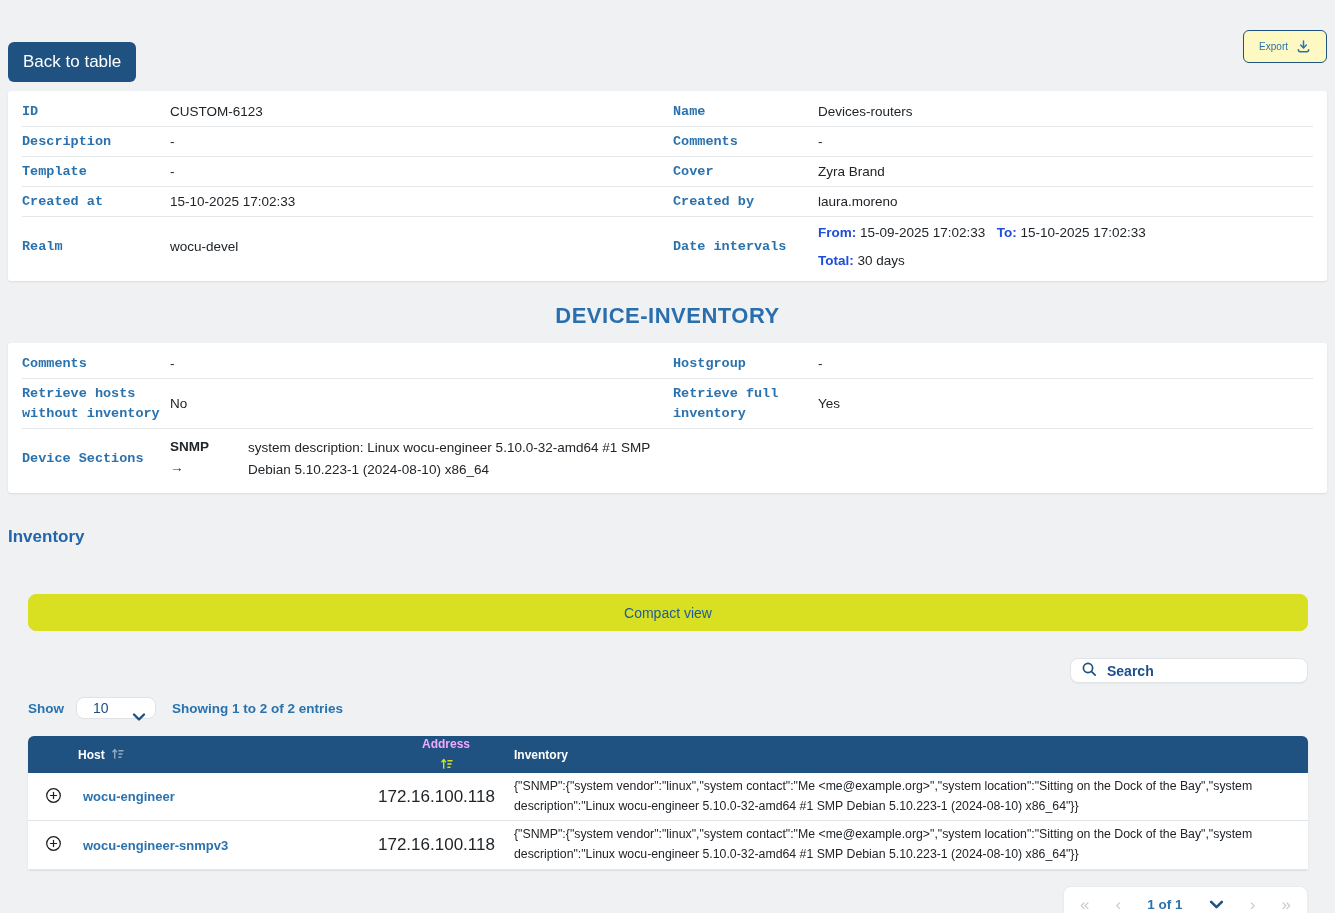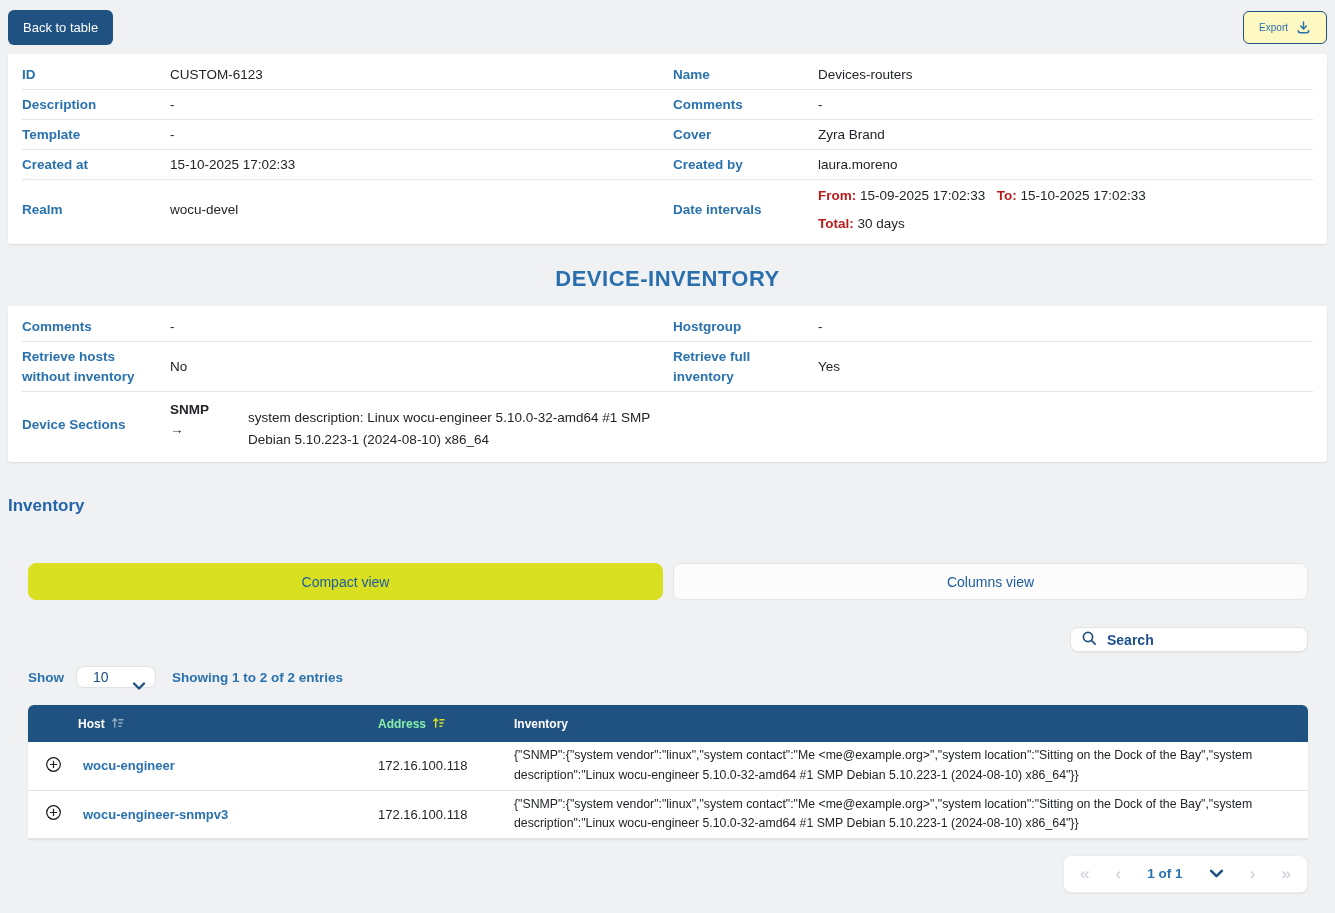--- a/index.html
+++ b/index.html
@@ -8,21 +8,21 @@
     font-family: "Liberation Sans", "DejaVu Sans", sans-serif;
     background:#eff1f3;
     color:#212529;
     overflow:hidden;
     font-size:13.5px;
   }
   
   .topbar { display:flex; justify-content:space-between; align-items:center; padding:10px 8px 9px 8px; }
   .btn-back {
     background:#1f5181; color:#fff; border:none; border-radius:6px;
-    padding:10px 15px; font-size:13px; font-family:inherit; cursor:pointer;
+    padding:10px 15px; font-size:17px; font-family:inherit; cursor:pointer;margin-top:32px;
   }
   .btn-export {
     background:#fef9c3; color:#2a72ae; border:1px solid #1f5181; border-radius:6px;
     padding:8px 15px; font-size:10px; font-family:inherit; cursor:pointer;
     display:flex; align-items:center; gap:8px;
   }
   .btn-export svg { display:block; }
   
   .card {
     background:#fff; margin:0 8px; border-radius:3px;
@@ -30,32 +30,32 @@
     padding:6px 14px 4px 14px;
   }
   .def-row {
     display:grid;
     grid-template-columns:148px 503px 145px 1fr;
     align-items:center;
     border-bottom:1px solid #e4e7ea;
     min-height:30px;
   }
   .def-row.last { border-bottom:none; }
-  .def-row .lab { color:#2a72ae; font-weight:bold; font-size:13.5px; line-height:1.45; padding-right:10px; }
+  .def-row .lab { color:#2a72ae; font-weight:bold; font-size:13.5px; line-height:1.45; padding-right:10px;font-family:Liberation Mono, monospace; }
   .def-row .val { color:#212529; font-size:13.5px; line-height:1.45; }
   .row-h30 { min-height:30px; }
   .row-h50 { min-height:50px; }
   .row-h60 { min-height:60px; }
   .dates .line { padding:2px 0; }
-  .dates b { color:#b91c1c; }
+  .dates b { color:#1d4ed8; }
   .dates .line + .line { margin-top:4px; }
   .devsec-val { display:flex; align-items:flex-start; gap:8px; padding:8px 0; }
   .snmp-key { font-weight:bold; color:#212529; width:70px; flex:0 0 70px; line-height:1.5; }
   .snmp-arrow { display:block; font-weight:bold; }
-  .snmp-text { max-width:420px; line-height:1.6;margin-top:7px; }
+  .snmp-text { max-width:420px; line-height:1.6; }
   
   .section-title {
     text-align:center; color:#2a6fad; font-size:22px; font-weight:bold;
     letter-spacing:0.5px; margin:22px 0 14px 0;
   }
   
   .inv-title { color:#2464a8; font-size:17px; font-weight:bold; margin:34px 0 0 8px; }
   .view-btns { display:flex; gap:10px; margin:47px 27px 0 28px; }
   .view-btn {
     flex:1; height:37px; border-radius:8px; font-family:inherit;
@@ -90,25 +90,25 @@
   .inv-table { margin:17px 27px 0 28px; box-shadow:0 1px 2px rgba(0,0,0,0.08); border-radius:6px 6px 3px 3px; }
   .t-row {
     display:grid; grid-template-columns:50px 300px 136px 1fr;
     align-items:center;
   }
   .t-head {
     background:#1f5181; color:#fff; height:37px;
     border-radius:6px 6px 0 0; font-weight:bold; font-size:12px;
   }
   .th { display:flex; align-items:center; gap:6px; }
-  .th.sorted { color:#86efac; }
+  .th.sorted { color:#f0abfc;flex-direction:column; }
   .t-body-row { background:#fff; border-bottom:1px solid #e2e5e8; min-height:40px; }
   .expand-cell { display:flex; justify-content:center; align-items:center; cursor:pointer; }
   .host-cell { color:#2a72ae; font-weight:bold; font-size:13px; padding-left:5px; cursor:pointer; }
-  .addr-cell { font-size:13px; color:#212529; }
+  .addr-cell { font-size:17px; color:#212529; }
   .json-cell { font-size:12.3px; color:#212529; line-height:1.6; padding:4px 12px 4px 0; word-break:break-word; }
   
   .pag-wrap { display:flex; justify-content:flex-end; margin:16px 27px 0 0; }
   .pagination {
     width:245px; height:38px; background:#fff; border:1px solid #eaecee; border-radius:8px;
     box-shadow:0 1px 2px rgba(0,0,0,0.06);
     display:flex; align-items:center; justify-content:space-between; padding:0 16px;
   }
   .pg-btn { font-size:17px; color:#c6ccd3; cursor:default; user-select:none; line-height:1; }
   .pg-label { color:#2a72ae; font-weight:bold; font-size:13.5px; }
@@ -199,21 +199,20 @@
       </span>
       <span class="snmp-text">system description: Linux wocu-engineer 5.10.0-32-amd64 #1 SMP Debian 5.10.223-1 (2024-08-10) x86_64</span>
     </div>
   </div>
 </section>
 
 <h2 class="inv-title">Inventory</h2>
 
 <div class="view-btns">
   <button class="view-btn active">Compact view</button>
-  <button class="view-btn inactive">Columns view</button>
 </div>
 
 <div class="search-wrap">
   <div class="search-box">
     <span>
       <svg width="17" height="17" viewBox="0 0 17 17" fill="none" stroke="#1f5181" stroke-width="1.7" stroke-linecap="round">
         <circle cx="7" cy="7" r="4.6"></circle>
           <path d="M10.6 10.6 14.2 14.2"></path>
       </svg>
     </span>

